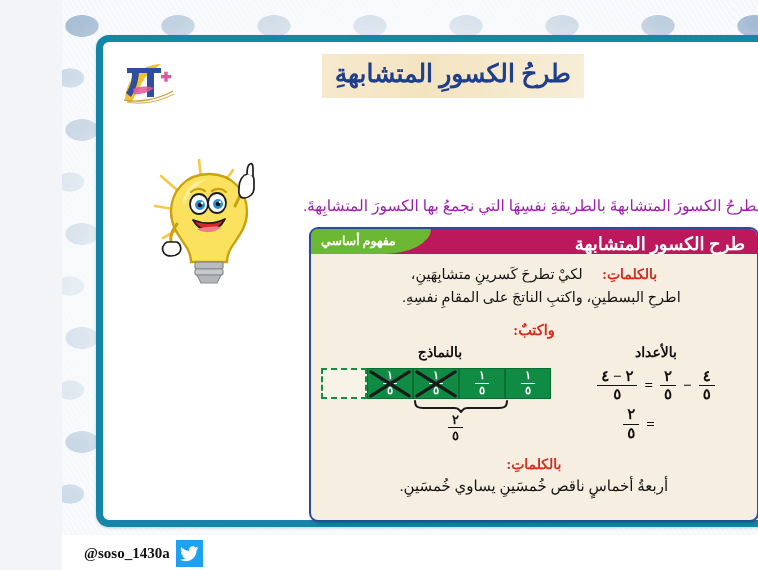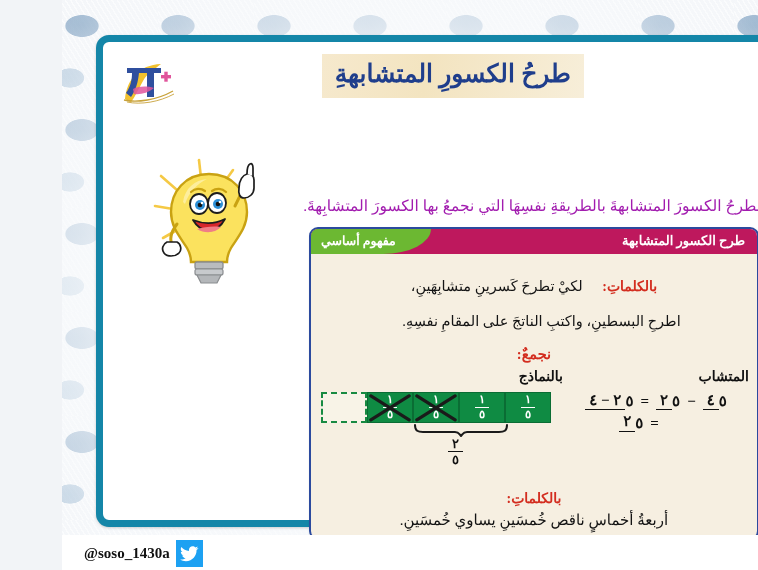--- a/index.html
+++ b/index.html
@@ -136,21 +136,21 @@
     height: 25px;
     background: #be185d;
     overflow: hidden;
   }
   #concept-header-title {
     position: absolute;
     right: 12px;
     top: 4px;
     color: #ffffff;
     font-family: "Liberation Serif", serif;
-    font-size: 13px;
+    font-size: 18px;
     font-weight: bold;
     white-space: nowrap;
   }
   #concept-tab {
     position: absolute;
     left: 0;
     top: 0;
     height: 25px;
     width: 120px;
     background: #6cb832;
@@ -177,21 +177,20 @@
     font-weight: bold;
     font-family: "Liberation Serif", serif;
   }
   .rule-line {
     text-align: center;
     font-family: "Liberation Serif", serif;
     font-size: 14.5px;
     color: #141414;
     line-height: 1.55;
     direction: rtl;
-    margin-top: 12px;
   }
   #rule-line-1 { padding: 2px 14px 0 14px; }
   #rule-line-2 { padding: 0 14px 2px 29px; }
   #rule-line-1 .label-red { margin-left: 16px; font-size: 14px; }
 
   #example-label {
     text-align: center;
     margin-top: 9px;
     font-size: 14.5px;
   }
@@ -200,20 +199,21 @@
   #demo-area {
     position: relative;
     height: 108px;
     margin-top: 2px;
   }
   .demo-heading {
     font-family: "Liberation Serif", serif;
     font-size: 14px;
     font-weight: bold;
     color: #111111;
+    text-align: center;
   }
 
   
   #numbers-col {
     position: absolute;
     right: 8px;
     top: 0;
     width: 186px;
   }
   #equation-rows {
@@ -225,21 +225,21 @@
     justify-content: center;
     align-items: center;
     gap: 7px;
     font-family: "Liberation Serif", serif;
     font-size: 15px;
     color: #111111;
   }
   .eq-row.second { margin-top: 4px; padding-right: 34px; }
   .frac {
     display: inline-flex;
-    flex-direction: row;
+    flex-direction: column;
     align-items: center;
     line-height: 1.05;
   }
   .frac .num {
     padding: 0 4px 1px 4px;
     border-bottom: 1.6px solid #111111;
     font-weight: bold;
     font-size: 15px;
     white-space: nowrap;
   }
@@ -472,27 +472,27 @@
 
       <div id="concept-body">
 
         <div class="rule-line" id="rule-line-1">
           <span class="label-red">بالكلماتِ:</span>
           <span>لكيْ تطرحَ كَسرينِ متشابِهَينِ،</span>
         </div>
         <div class="rule-line" id="rule-line-2">اطرحِ البسطينِ، واكتبِ الناتجَ على المقامِ نفسِهِ.</div>
 
         <div id="example-label" class="rule-line">
-          <span class="label-red">نجمعٌ:</span>
+          <span class="label-red">واكتبٌ:</span>
         </div>
 
         <div id="demo-area">
 
           <div id="numbers-col">
-            <div class="demo-heading">المتشاب</div>
+            <div class="demo-heading">بالأعداد</div>
             <div id="equation-rows">
 
               <div class="eq-row">
                 <span class="frac">
                   <span class="num">٢ − ٤</span>
                   <span class="den">٥</span>
                 </span>
                 <span class="op">=</span>
                 <span class="frac">
                   <span class="num">٢</span>

